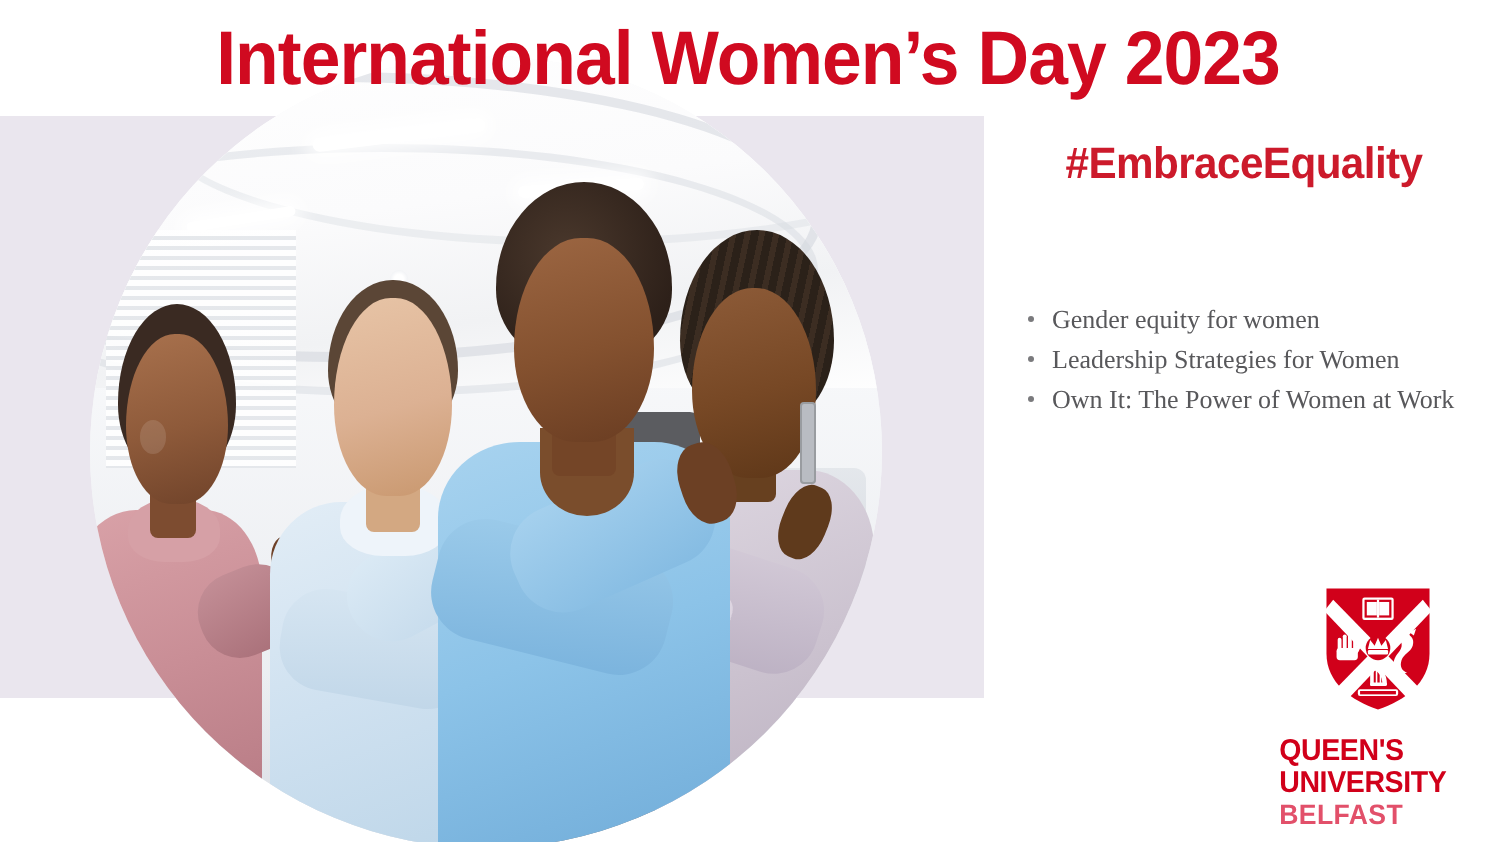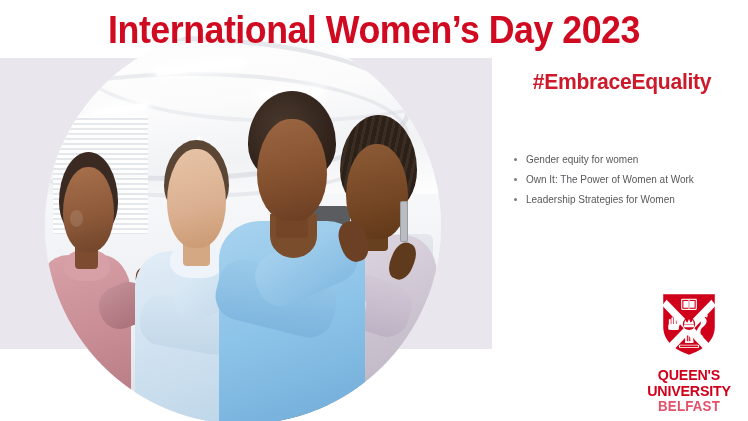--- a/index.html
+++ b/index.html
@@ -74,22 +74,22 @@
     width: 228px;
     margin: 0;
     padding: 0;
     list-style: none;
     z-index: 6;
   }
   .bullets li {
     position: relative;
     padding-left: 14px;
     margin: 0 0 4px 0;
-    font-family: Liberation Sans, sans-serif;
-    font-size: 10px;
+    font-family: Liberation Serif, serif;
+    font-size: 13px;
     line-height: 16px;
     color: #58585b;
   }
   .bullets li::before {
     content: "";
     position: absolute;
     left: 2px;
     top: 6px;
     width: 3px;
     height: 3px;
@@ -301,21 +301,21 @@
   .p4 .hand-a { position:absolute; left: 54%; top: 40%; width: 16%; height: 12%;
                 background: #5f3a1c; border-radius: 44%; transform: rotate(22deg); }
 
   
   .logo {
     position: absolute;
     left: 637px;
     top: 292px;
     width: 104px;
     z-index: 6;
-    text-align: center;
+    text-align: left;
   }
   .crest-wrap { width: 56px; margin: 0 auto 6px auto; }
   .logo-words {
     font-family: "Liberation Sans", sans-serif;
     font-weight: bold;
     font-size: 15px;
     line-height: 15.5px;
     letter-spacing: -0.2px;
     color: #d1001a;
     transform: scaleX(0.95);
@@ -407,24 +407,24 @@
 
   <div class="title">International Women’s Day 2023</div>
 
   <div class="hashtag">#EmbraceEquality</div>
 
   <ul class="bullets">
     <li>
       <span>Gender equity for women</span>
     </li>
     <li>
-      <span>Own It: The Power of Women at Work</span>
+      <span>Leadership Strategies for Women</span>
     </li>
     <li>
-      <span>Leadership Strategies for Women</span>
+      <span>Own It: The Power of Women at Work</span>
     </li>
   </ul>
 
   <div class="logo">
     <div class="crest-wrap">
       <svg viewBox="0 0 100 116" width="56" height="65" aria-hidden="true">
 
         <path d="M4 4 H96 V62 C96 88 74 104 50 112 C26 104 4 88 4 62 Z" fill="#d1001a"></path>
 
         <path d="M10 14 L90 96 L80 106 L2 24 Z" fill="#ffffff"></path>

